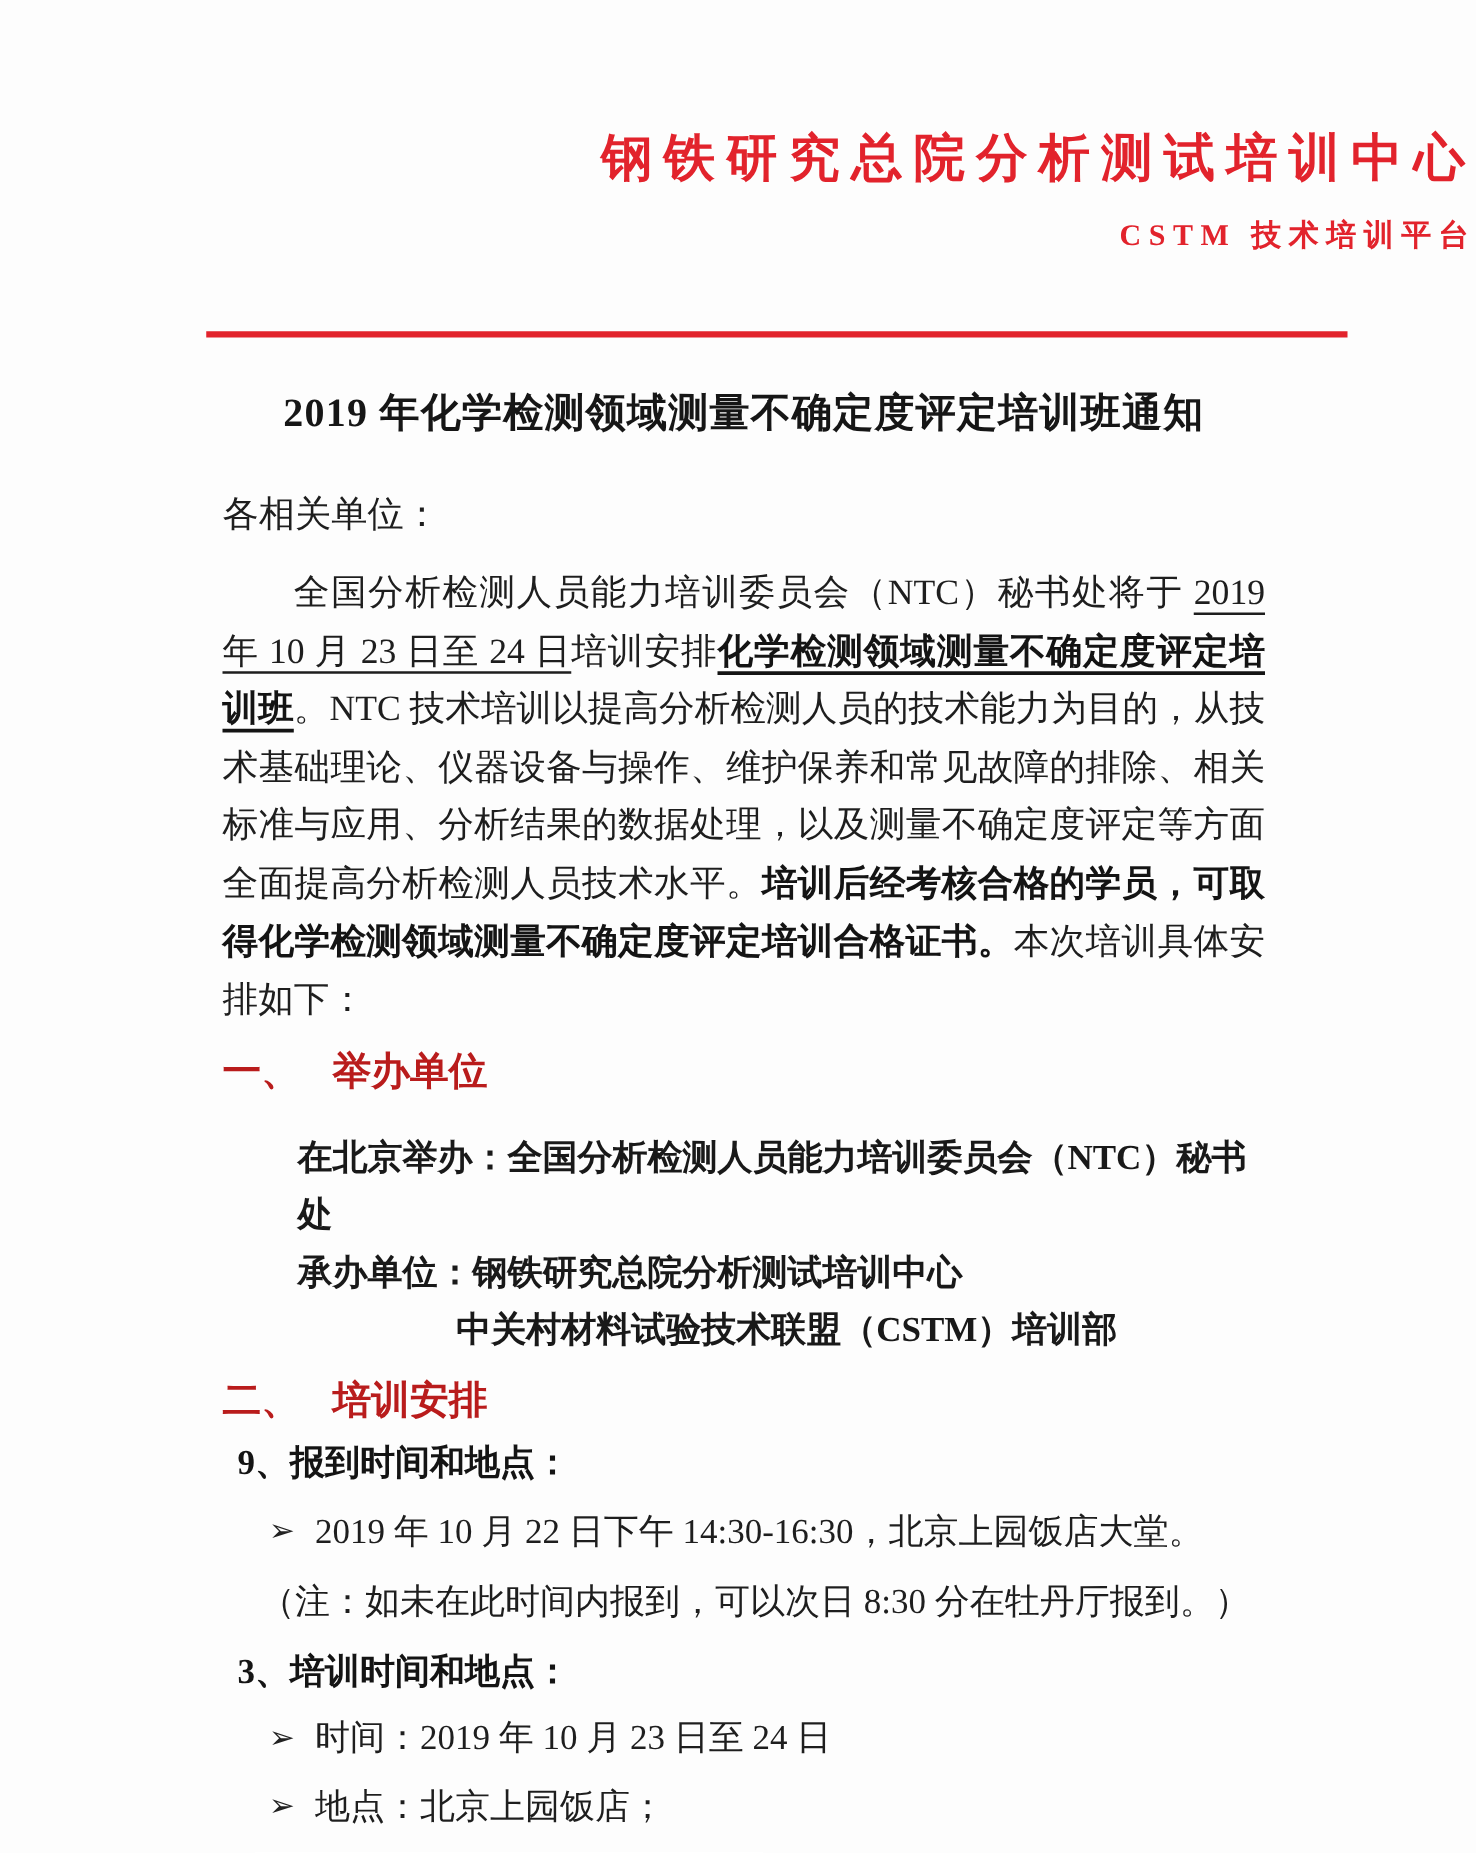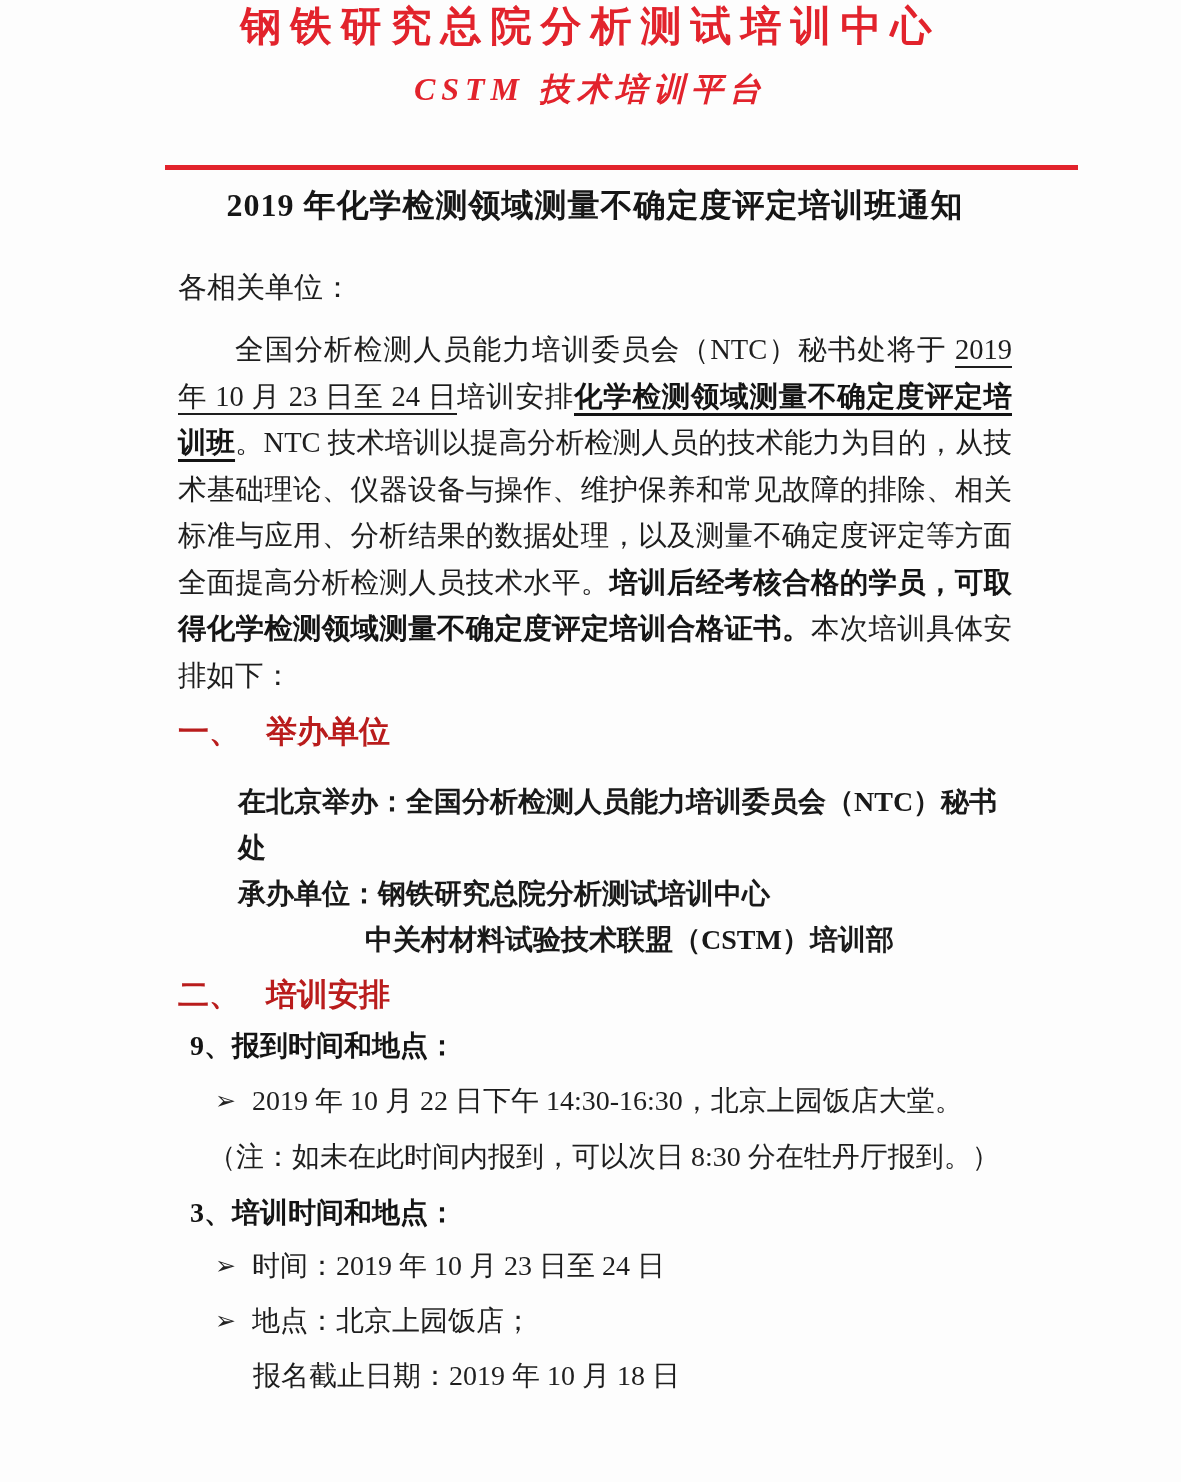--- a/index.html
+++ b/index.html
@@ -10,38 +10,38 @@
   }
   .page {
     position:relative;
     width:1181px;
     height:1482px;
     margin:0 auto;
     background:#fdfdfd;
     overflow:hidden;
   }
   
-  .letterhead { text-align:center; color:#e2232c; }
+  .letterhead { padding-top:100px; text-align:right; color:#e2232c; }
   .lh1 {
     font-size:41px; font-weight:bold; letter-spacing:9px;
     line-height:53px;
   }
   .lh2 {
-    font-size:32px; font-weight:bold; letter-spacing:6px;
-    line-height:53px; margin-top:10px;font-style:italic;
+    font-size:24px; font-weight:bold; letter-spacing:6px;
+    line-height:53px; margin-top:10px;
   }
   .rule {
     margin:49px 0 0 165px;
     width:913px; height:5px;
     background:#e2232c;
   }
   
   .content { margin:0 169px 0 178px; }
   .doc-title {
-    margin:14px 0 0 0;
+    margin:39px 0 0 0;
     font-size:32px; font-weight:bold; color:#161616;
     text-align:center; line-height:42px; letter-spacing:1px;
   }
   .salutation { margin-top:43px; font-size:29px; line-height:37px; }
   .intro {
     margin:21px 0 0 0;
     font-size:28.5px; line-height:46.5px;
     text-align:justify; text-justify:inter-ideograph;
     text-indent:2em;
   }

